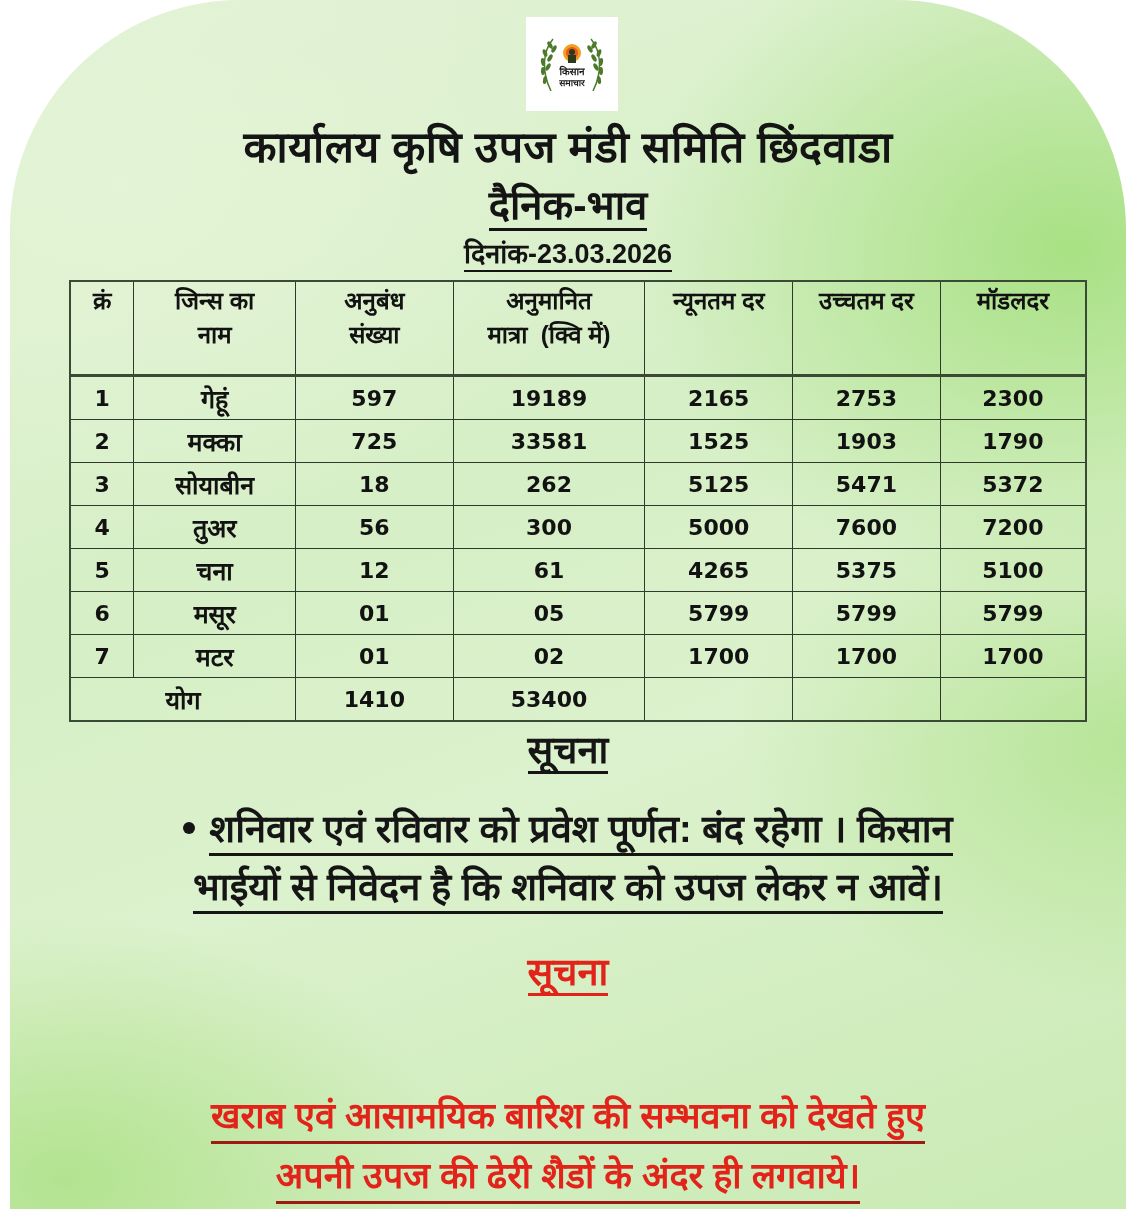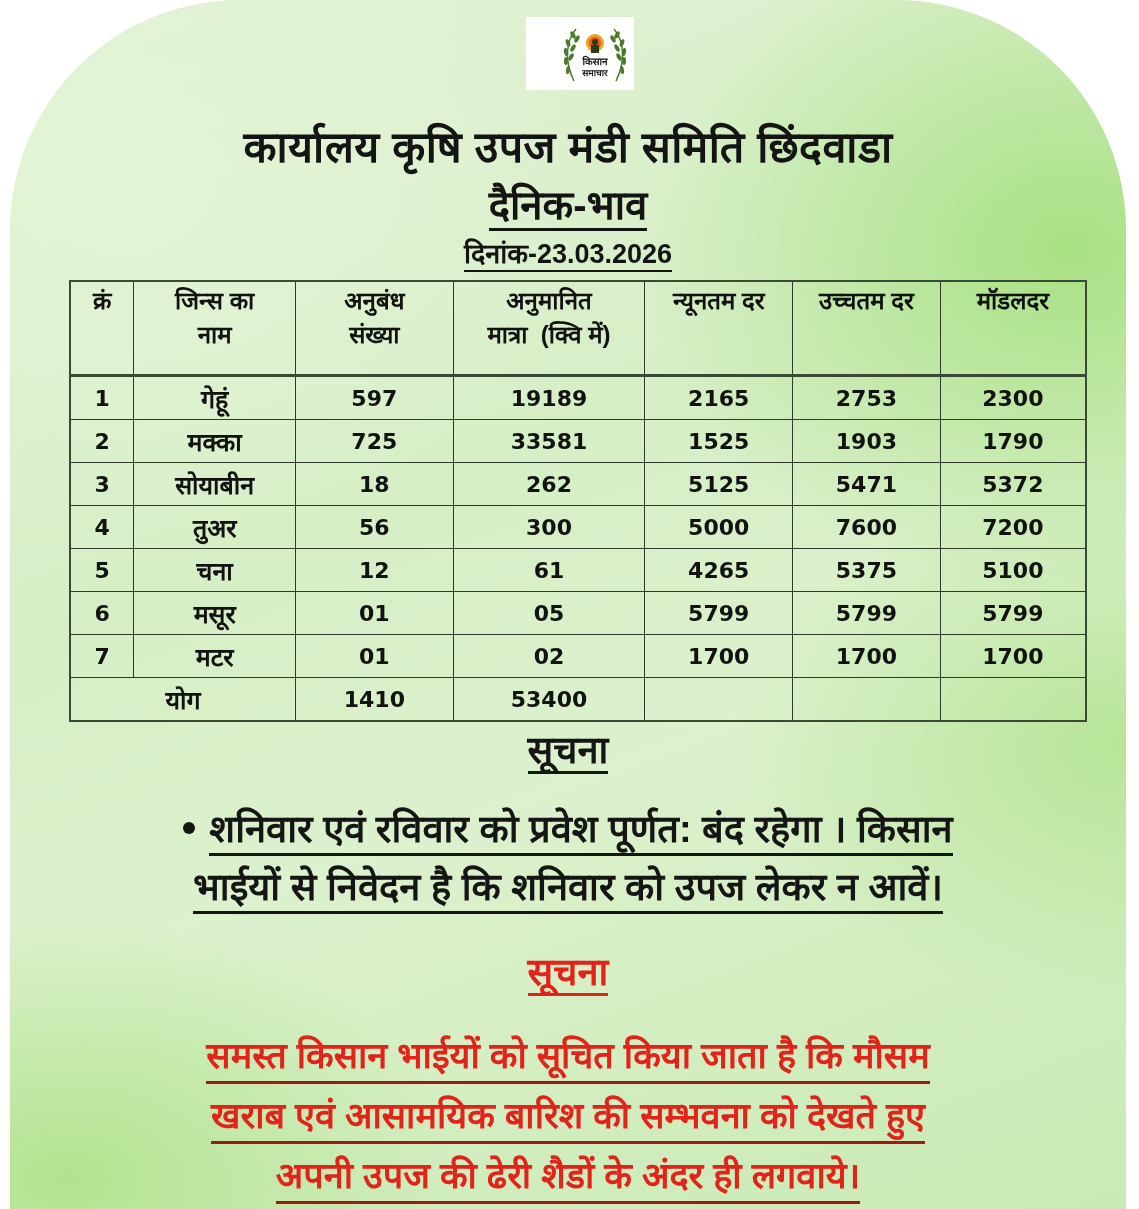--- a/index.html
+++ b/index.html
@@ -23,26 +23,25 @@
         radial-gradient(ellipse 50% 30% at 5% 95%, rgba(170,224,130,0.8), rgba(170,224,130,0) 70%),
         radial-gradient(ellipse 50% 30% at 100% 60%, rgba(175,226,140,0.8), rgba(175,226,140,0) 70%),
         linear-gradient(160deg, #e2f2d6 0%, #d6efc6 40%, #dcf1cd 60%, #c8eab2 100%);
       overflow: hidden;
     }
     .logo {
       position: absolute;
       left: 516px;
       top: 17px;
       width: 92px;
-      height: 73px;
+      height: 94px;
       background: #ffffff;
       display: flex;
       align-items: center;
-      justify-content: flex-end;
-      padding-left: 16px;
+      justify-content: center;
     }
     .logo svg { display: block; }
     .title {
       position: absolute;
       left: 0;
       width: 1116px;
       text-align: center;
       font-family: "Liberation Sans", sans-serif;
       font-weight: bold;
       color: #141414;
@@ -274,18 +273,18 @@
   </div>
   <div class="notice notice-body-1">
     <span class="bullet"></span><span class="line">शनिवार एवं रविवार को प्रवेश पूर्णत: बंद रहेगा । किसान</span><br>
     <span class="line">भाईयों से निवेदन है कि शनिवार को उपज लेकर न आवें।</span>
   </div>
 
   <div class="notice notice-title-2">
     <span>सूचना</span>
   </div>
   <div class="notice notice-body-2">
-    <span class="line">समस्त किसान भाईयों को सूचित किया जाता है कि मौसम</span><br>
+    <br>
     <span class="line">खराब एवं आसामयिक बारिश की सम्भवना को देखते हुए</span><br>
     <span class="line">अपनी उपज की ढेरी शैडों के अंदर ही लगवाये।</span>
   </div>
 
 </div>
 
 </body></html>

